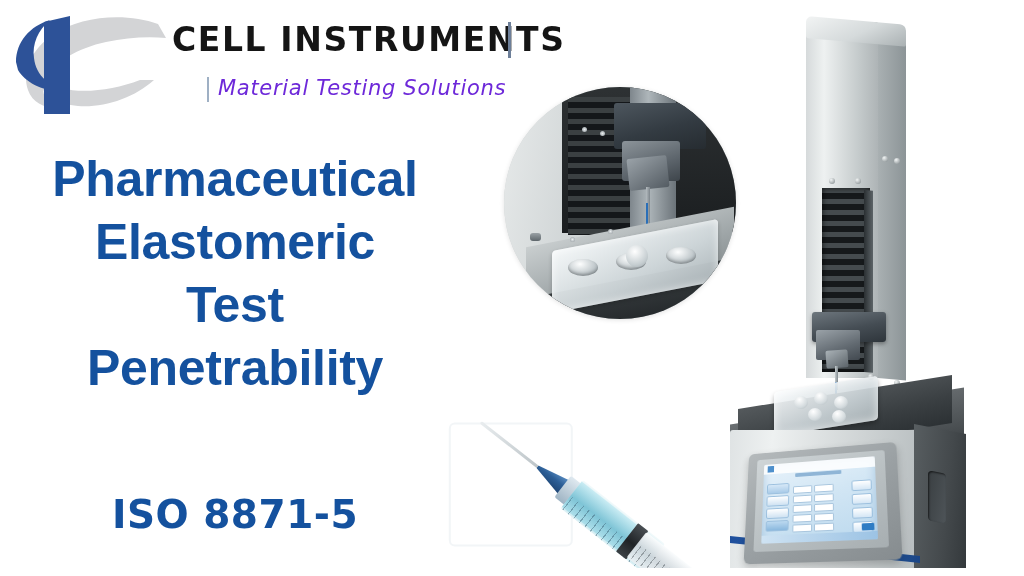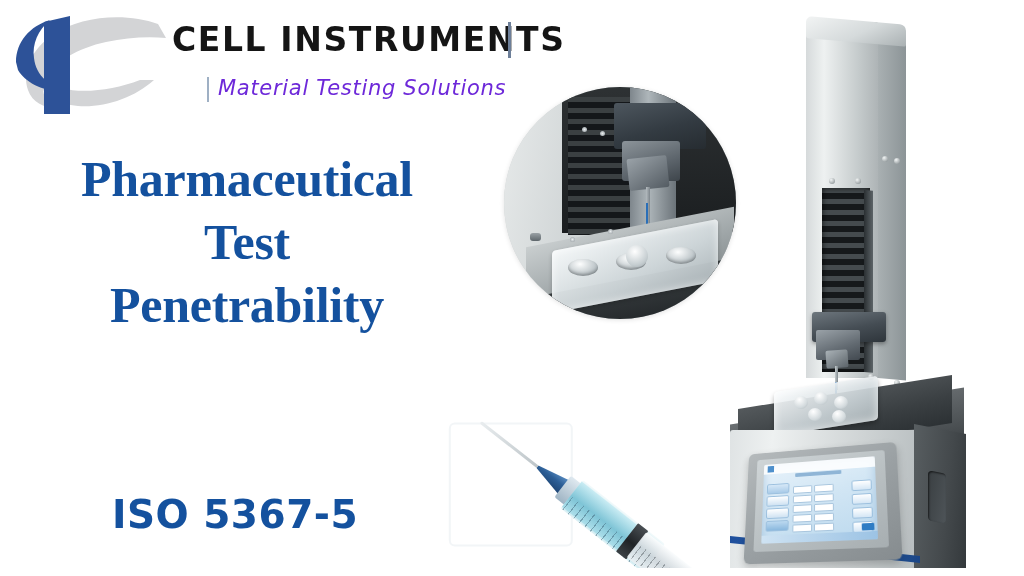--- a/index.html
+++ b/index.html
@@ -29,25 +29,25 @@
     font-size:21px;font-style:italic;color:#6d28d9;letter-spacing:0.7px;
     font-family:"DejaVu Sans", sans-serif;white-space:nowrap;
   }
   .tagline-bar{
     position:absolute;left:207px;top:73px;width:2px;height:25px;
     background:#9fb0c4;
   }
 
   
   .headline{
-    position:absolute;left:12px;top:148px;width:470px;
+    position:absolute;left:0px;top:148px;width:470px;
     text-align:center;
     color:#14519e;
     font-size:50px;font-weight:bold;line-height:63px;
-    font-family:Liberation Serif, serif;
+    font-family:Liberation Sans, sans-serif;
     letter-spacing:-0.3px;
   }
   .headline .ln{display:block;}
   .standard{
     position:absolute;left:0px;top:492px;width:470px;
     text-align:center;color:#14519e;
     font-size:39px;font-weight:bold;letter-spacing:0.5px;
     font-family:"DejaVu Sans", sans-serif;
   }
 
@@ -231,25 +231,26 @@
     </div>
 
     <div class="brand-name">CELL INSTRUMENTS</div>
     <div class="brand-bar"></div>
     <div class="tagline-bar"></div>
     <div class="brand-tagline">Material Testing Solutions</div>
   </div>
 
   <div class="headline">
     <span class="ln">Pharmaceutical</span>
+    <span class="ln">Elastomeric</span>
     <span class="ln">Test</span>
     <span class="ln">Penetrability</span>
   </div>
 
-  <div class="standard">ISO 5367-5</div>
+  <div class="standard">ISO 8871-5</div>
 
   <div class="inset-circle">
     <div class="ins ins-wall"></div>
     <div class="ins ins-darkbg"></div>
     <div class="ins ins-bellows"></div>
     <div class="ins ins-colr"></div>
     <div class="ins ins-head"></div>
     <div class="ins ins-head2"></div>
     <div class="ins ins-clampA"></div>
     <div class="ins ins-shaft"></div>

